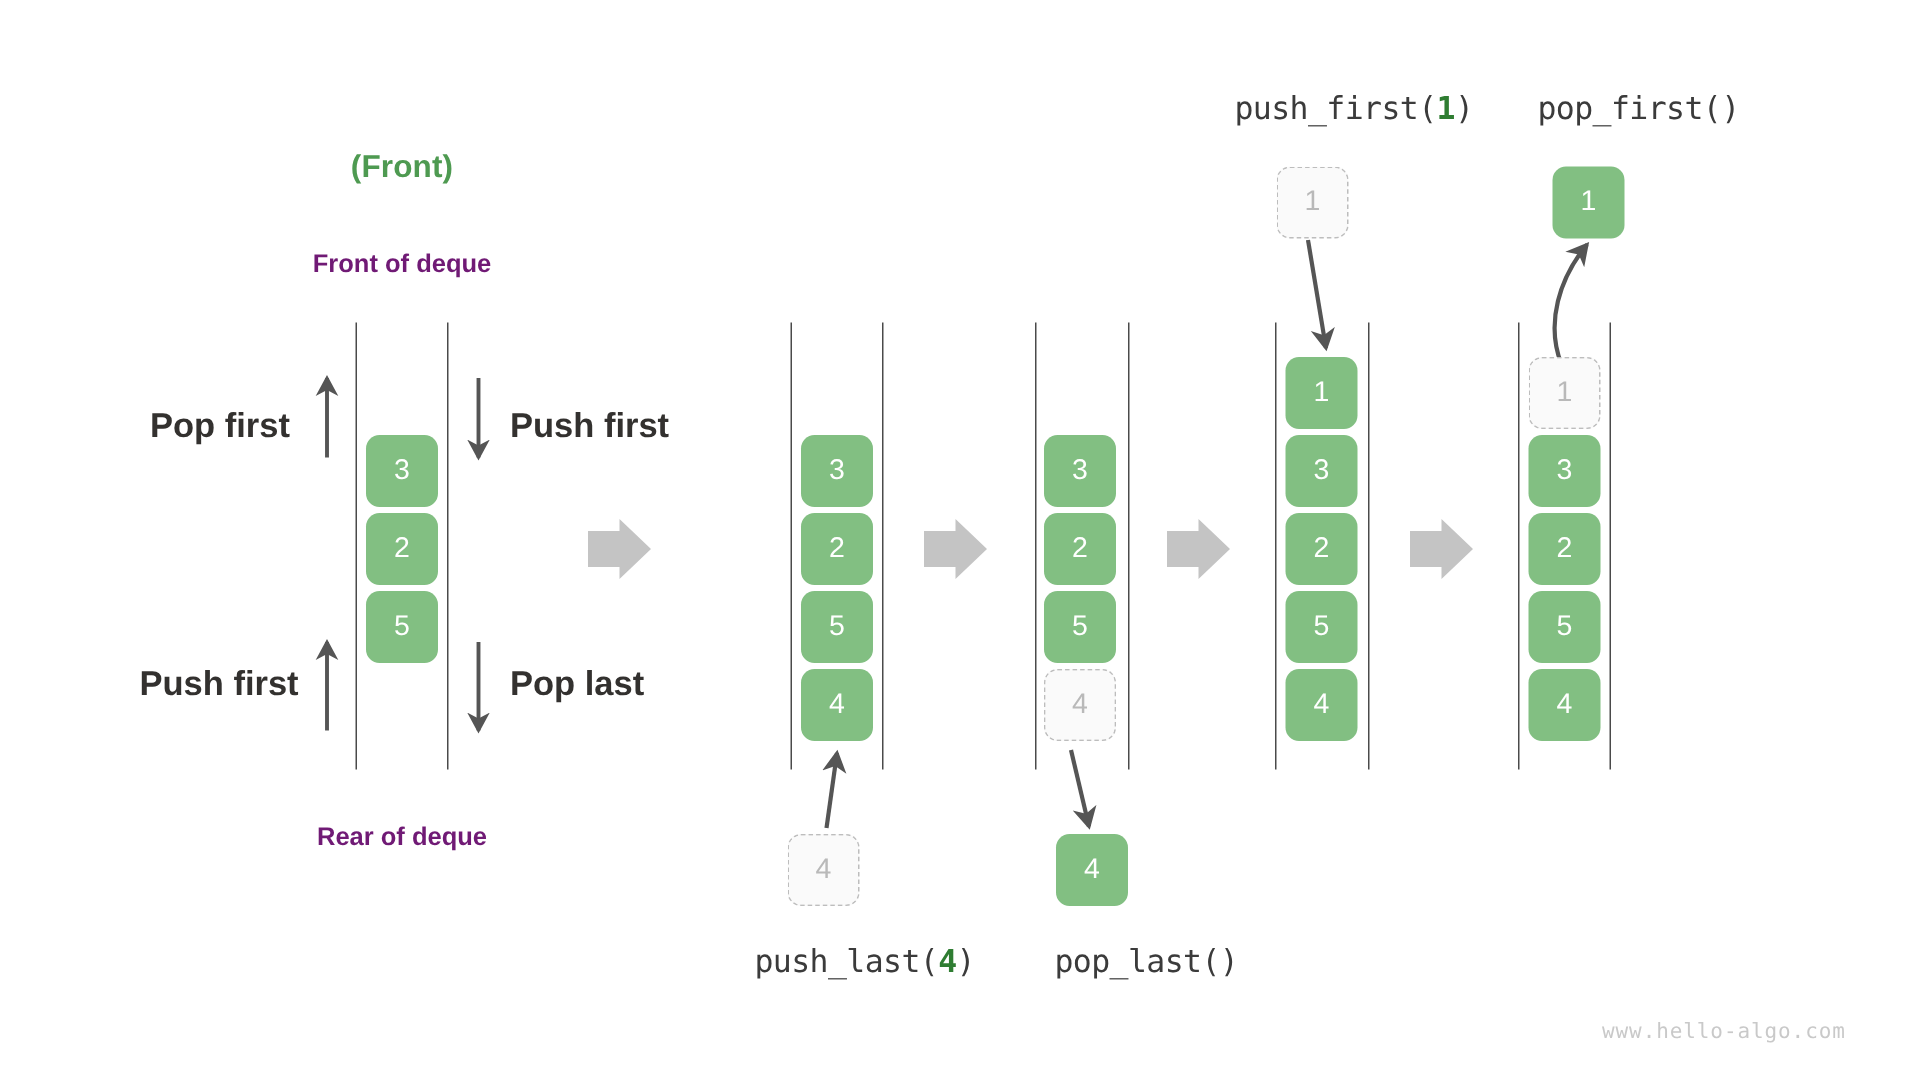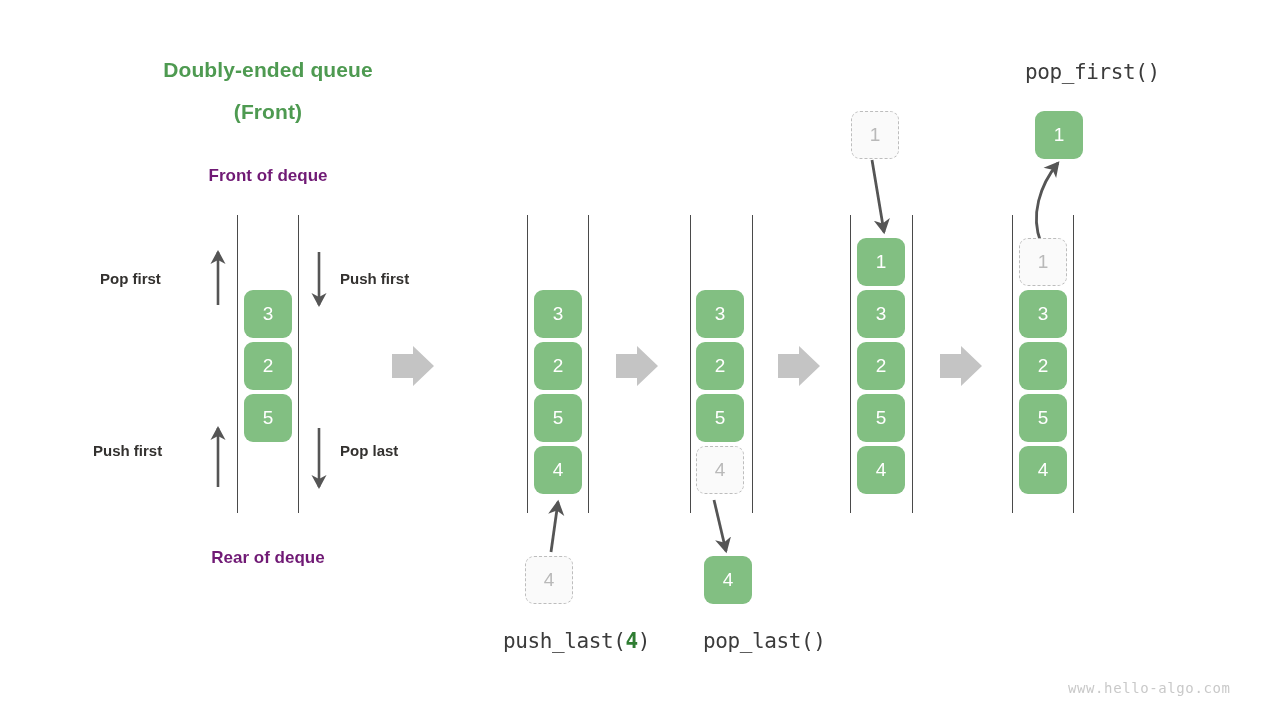--- a/index.html
+++ b/index.html
@@ -34,21 +34,21 @@
     font-weight: bold;
     color: #701a75;
     font-size: 17px;
     text-align: center;
     white-space: nowrap;
   }
   .side-label {
     position: absolute;
     font-weight: bold;
     color: #33312f;
-    font-size: 15px;
+    font-size: 23px;
     white-space: nowrap;
   }
   .mono-op {
     position: absolute;
     font-family: "DejaVu Sans Mono", "Liberation Mono", monospace;
     color: #3b3b3b;
     font-size: 21px;
     white-space: nowrap;
     letter-spacing: -0.4px;
   }
@@ -145,39 +145,41 @@
       <path d="M616,354 L637,354 L637,346 L658,366 L637,386 L637,378 L616,378 Z" fill="#c4c4c4"></path>
     </g>
     <g>
       <path d="M778,354 L799,354 L799,346 L820,366 L799,386 L799,378 L778,378 Z" fill="#c4c4c4"></path>
     </g>
     <g>
       <path d="M940,354 L961,354 L961,346 L982,366 L961,386 L961,378 L940,378 Z" fill="#c4c4c4"></path>
     </g>
   </svg>
 
-  <div class="title" style="left:98px; top:58px; width:340px;">Doubly-ended queue</div>
   <div class="title" style="left:98px; top:100px; width:340px;">(Front)</div>
 
   <div class="hdr-label" style="left:98px; top:166px; width:340px;">Front of deque</div>
   <div class="hdr-label" style="left:98px; top:548px; width:340px;">Rear of deque</div>
 
   <div class="side-label" style="left:100px; top:270px;">Pop first</div>
   <div class="side-label" style="left:340px; top:270px;">Push first</div>
   <div class="side-label" style="left:93px; top:442px;">Push first</div>
   <div class="side-label" style="left:340px; top:442px;">Pop last</div>
 
   <div class="mono-op" style="left:503px; top:629px;">
     <span>push_last</span><span>(</span><span class="arg">4</span><span>)</span>
   </div>
 
   <div class="mono-op" style="left:703px; top:629px;">
     <span>pop_last</span><span>(</span><span class="arg"></span><span>)</span>
   </div>
 
+  <div class="mono-op" style="left:823px; top:60px;">
+    <span>push_first</span><span>(</span><span class="arg">1</span><span>)</span>
+  </div>
 
   <div class="mono-op" style="left:1025px; top:60px;">
     <span>pop_first</span><span>(</span><span class="arg"></span><span>)</span>
   </div>
 
   <div id="columns-host">
       <div class="rail" style="left: 237px; top: 215px; height: 298px;"></div>
       <div class="rail" style="left: 298px; top: 215px; height: 298px;"></div>
       <div class="cell" style="left: 244px; top: 290px;">3</div>
       <div class="cell" style="left: 244px; top: 342px;">2</div>

